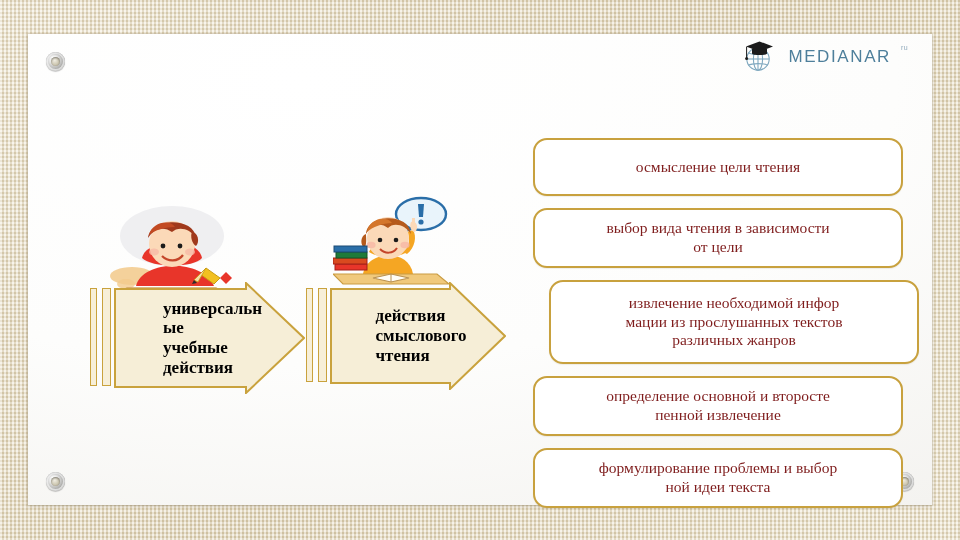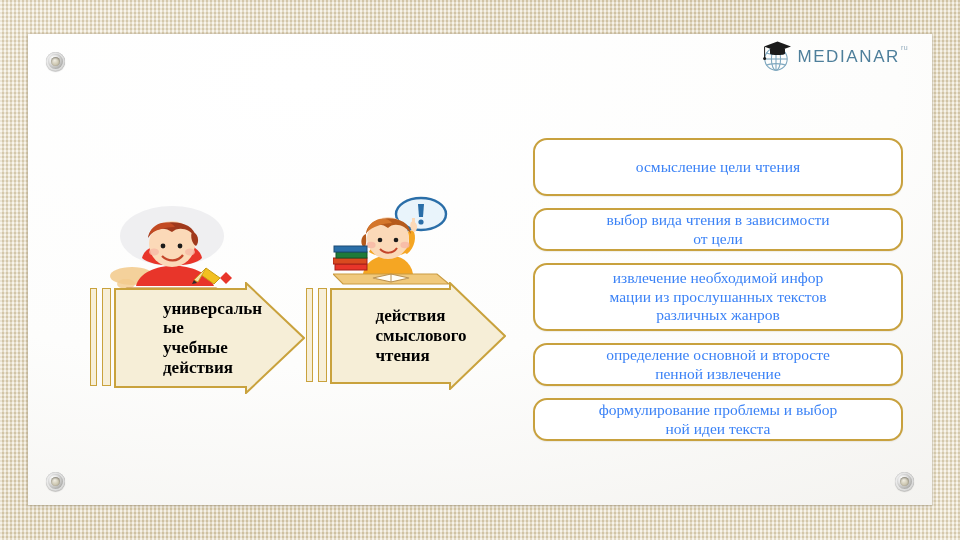--- a/index.html
+++ b/index.html
@@ -49,21 +49,21 @@
   #screw-top-left     { left: 18px;  top: 18px; }
   #screw-bottom-left  { left: 18px;  bottom: 14px; }
   #screw-bottom-right { right: 18px; bottom: 14px; }
 
   
   #logo {
     position: absolute;
     right: 24px; top: 4px;
     display: flex;
     align-items: center;
-    gap: 1px;
+    gap: 10px;
   }
   #logo-text {
     font-family: "Liberation Sans", sans-serif;
     font-size: 17px;
     letter-spacing: 1.6px;
     color: #9fb9c9;
   }
   #logo-text .dark { color: #4e7f9b; }
   #logo-sup {
     font-family: "Liberation Sans", sans-serif;
@@ -118,29 +118,29 @@
     width: 370px;
     border: 2.5px solid #c8a13e;
     border-radius: 14px;
     background: #ffffff;
     display: flex;
     align-items: center;
     justify-content: center;
     text-align: center;
     font-size: 15.5px;
     line-height: 1.2;
-    color: #3b82f6;
+    color: #7f1d1d;
     padding: 4px 14px;
     margin-bottom: 12px;
     box-shadow: 0 1px 1px rgba(120,100,50,.10);
     white-space: pre-line;
   }
   .h-55 { height: 58px; }
-  .h-62 { height: 43px; }
-  .h-70 { height: 68px; }
+  .h-62 { height: 60px; }
+  .h-70 { height: 84px; margin-left: 16px; }
 </style>
 </head>
 <body>
 
 <div id="slide-panel">
 
   <div class="screw" id="screw-top-left"></div>
   <div class="screw" id="screw-bottom-left"></div>
   <div class="screw" id="screw-bottom-right"></div>
 

